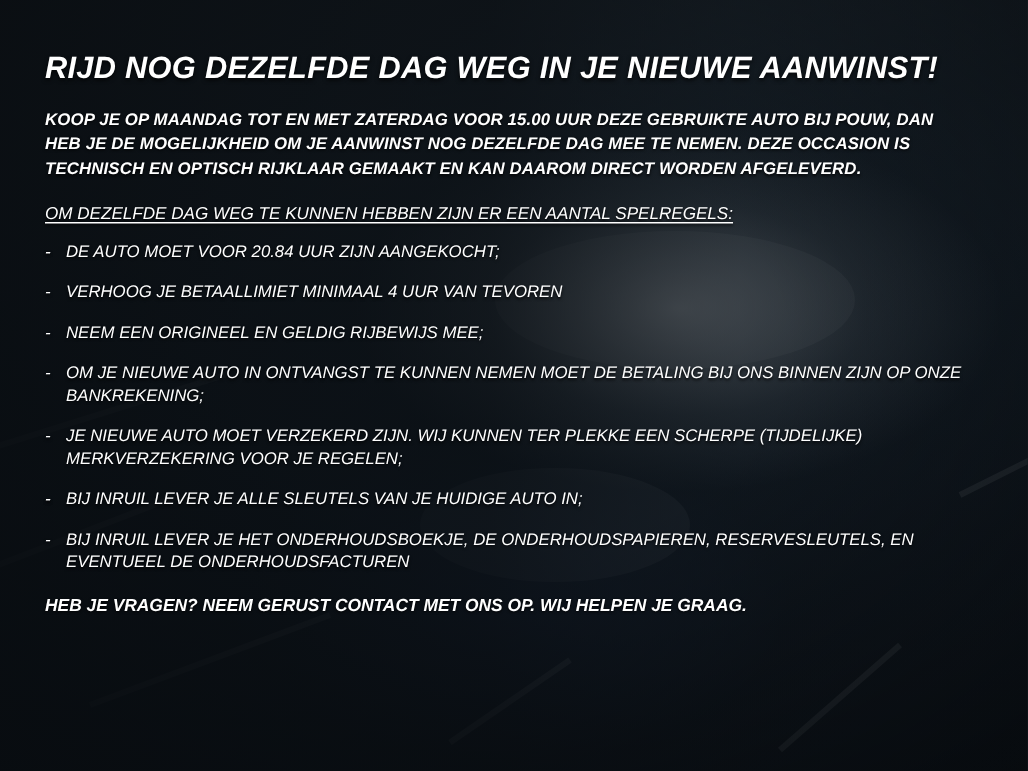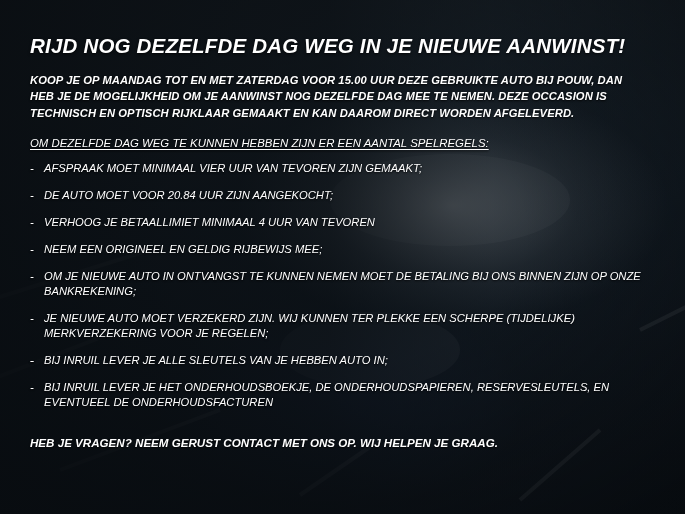--- a/index.html
+++ b/index.html
@@ -101,21 +101,21 @@
   ul.rules li .dash {
     position: absolute;
     left: 0;
     top: 0;
   }
   .closing {
     font-size: 11.6px;
     font-weight: bold;
     font-style: italic;
     color: #ffffff;
-    margin-top: 26px;
+    margin-top: 14px;
     text-shadow: 0 1px 2px rgba(0,0,0,0.85);
   }
 </style>
 </head>
 <body>
 
 <div class="banner">
 
   <div class="bg"></div>
 
@@ -139,27 +139,27 @@
 
   <div class="content">
 
     <div class="headline">RIJD NOG DEZELFDE DAG WEG IN JE NIEUWE AANWINST!</div>
 
     <div class="intro">KOOP JE OP MAANDAG TOT EN MET ZATERDAG VOOR 15.00 UUR DEZE GEBRUIKTE AUTO BIJ POUW, DAN HEB JE DE MOGELIJKHEID OM JE AANWINST NOG DEZELFDE DAG MEE TE NEMEN. DEZE OCCASION IS TECHNISCH EN OPTISCH RIJKLAAR GEMAAKT EN KAN DAAROM DIRECT WORDEN AFGELEVERD.</div>
 
     <div class="rules-title">OM DEZELFDE DAG WEG TE KUNNEN HEBBEN ZIJN ER EEN AANTAL SPELREGELS:</div>
 
     <ul class="rules">
-      <li><span class="dash">-</span><span>AFSPRAAK MOET MINIMAAL VIER UUR VAN TEVOREN ZIJN GEMAAKT;</span></li>
+      <li><span class="dash">-</span></li>
       <li><span class="dash">-</span><span>DE AUTO MOET VOOR 20.84 UUR ZIJN AANGEKOCHT;</span></li>
       <li><span class="dash">-</span><span>VERHOOG JE BETAALLIMIET MINIMAAL 4 UUR VAN TEVOREN</span></li>
       <li><span class="dash">-</span><span>NEEM EEN ORIGINEEL EN GELDIG RIJBEWIJS MEE;</span></li>
       <li><span class="dash">-</span><span>OM JE NIEUWE AUTO IN ONTVANGST TE KUNNEN NEMEN MOET DE BETALING BIJ ONS BINNEN ZIJN OP ONZE BANKREKENING;</span></li>
       <li><span class="dash">-</span><span>JE NIEUWE AUTO MOET VERZEKERD ZIJN. WIJ KUNNEN TER PLEKKE EEN SCHERPE (TIJDELIJKE) MERKVERZEKERING VOOR JE REGELEN;</span></li>
       <li><span class="dash">-</span></li>
-      <li><span class="dash">-</span><span>BIJ INRUIL LEVER JE ALLE SLEUTELS VAN JE HEBBEN AUTO IN;</span></li>
+      <li><span class="dash">-</span><span>BIJ INRUIL LEVER JE ALLE SLEUTELS VAN JE HUIDIGE AUTO IN;</span></li>
       <li><span class="dash">-</span><span>BIJ INRUIL LEVER JE HET ONDERHOUDSBOEKJE, DE ONDERHOUDSPAPIEREN, RESERVESLEUTELS, EN EVENTUEEL DE ONDERHOUDSFACTUREN</span></li>
     </ul>
 
     <div class="closing">HEB JE VRAGEN? NEEM GERUST CONTACT MET ONS OP. WIJ HELPEN JE GRAAG.</div>
 
   </div>
 </div>
 
 </body></html>

